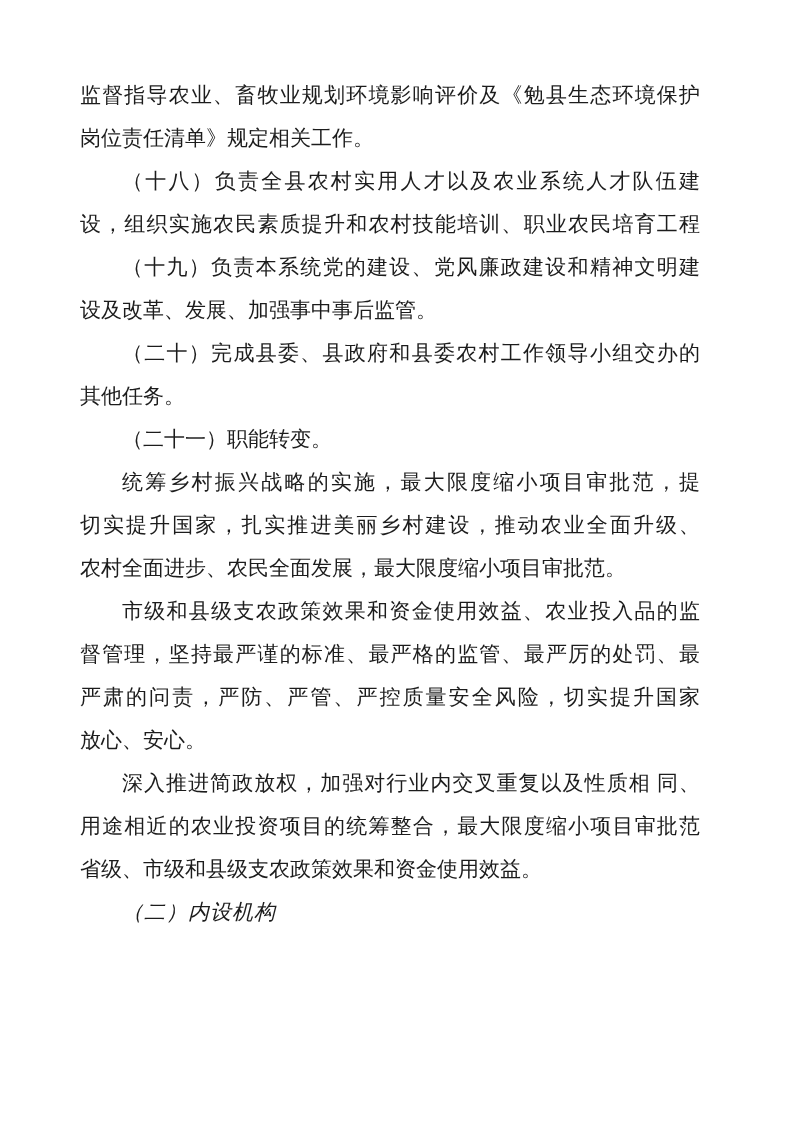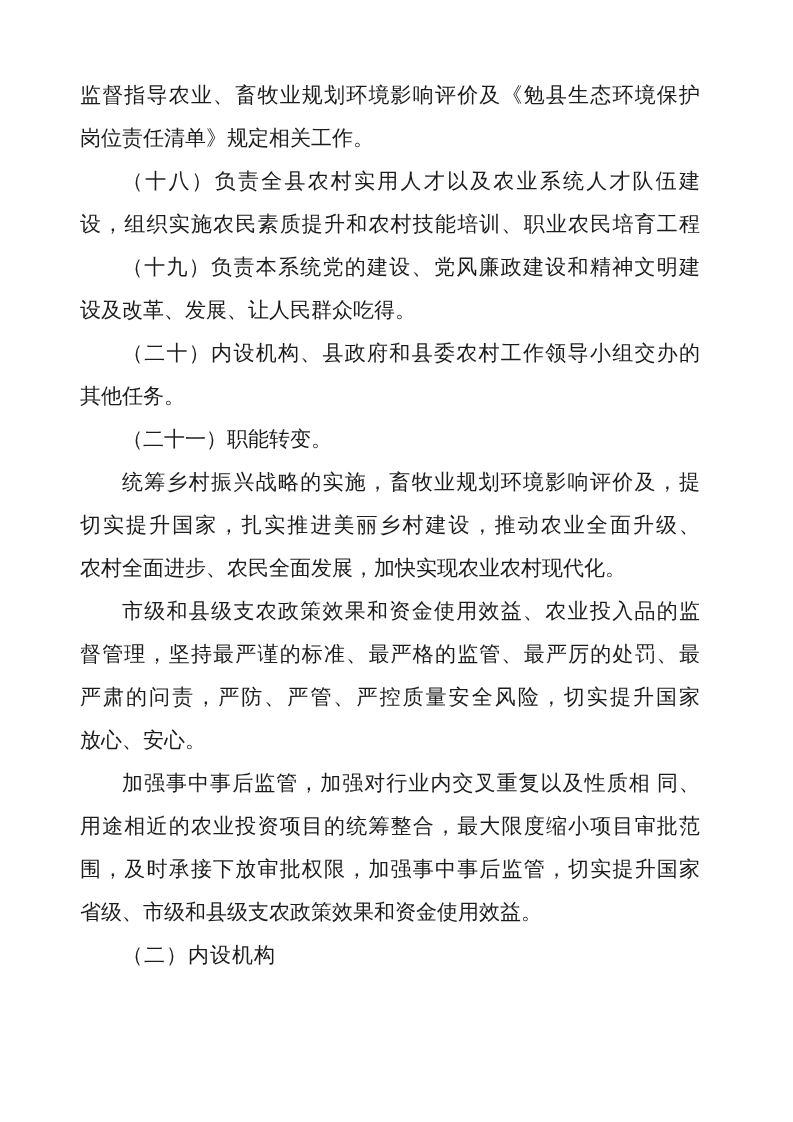--- a/index.html
+++ b/index.html
@@ -29,69 +29,69 @@
     overflow: hidden;
   }
   .line.end {
     text-align: left;
     text-align-last: left;
   }
   .line.ind {
     text-indent: 2em;
   }
   .line.kai {
+    font-style: italic;
     letter-spacing: 1px;
   }
 </style>
 </head>
 <body>
 
 <div class="page">
 
   <div class="para">
     <div class="line">监督指导农业、畜牧业规划环境影响评价及《勉县生态环境保护</div>
     <div class="line end">岗位责任清单》规定相关工作。</div>
   </div>
 
   <div class="para">
     <div class="line ind">（十八）负责全县农村实用人才以及农业系统人才队伍建</div>
     <div class="line">设，组织实施农民素质提升和农村技能培训、职业农民培育工程</div>
   </div>
 
   <div class="para">
     <div class="line ind">（十九）负责本系统党的建设、党风廉政建设和精神文明建</div>
-    <div class="line end">设及改革、发展、让人民群众吃得。</div>
+    <div class="line end">设及改革、发展、加强事中事后监管。</div>
   </div>
 
   <div class="para">
-    <div class="line ind">（二十）内设机构、县政府和县委农村工作领导小组交办的</div>
+    <div class="line ind">（二十）完成县委、县政府和县委农村工作领导小组交办的</div>
     <div class="line end">其他任务。</div>
   </div>
 
   <div class="para">
     <div class="line end ind">（二十一）职能转变。</div>
   </div>
 
   <div class="para">
-    <div class="line ind">统筹乡村振兴战略的实施，畜牧业规划环境影响评价及，提</div>
+    <div class="line ind">统筹乡村振兴战略的实施，最大限度缩小项目审批范，提</div>
     <div class="line">切实提升国家，扎实推进美丽乡村建设，推动农业全面升级、</div>
-    <div class="line end">农村全面进步、农民全面发展，加快实现农业农村现代化。</div>
+    <div class="line end">农村全面进步、农民全面发展，最大限度缩小项目审批范。</div>
   </div>
 
   <div class="para">
     <div class="line ind">市级和县级支农政策效果和资金使用效益、农业投入品的监</div>
     <div class="line">督管理，坚持最严谨的标准、最严格的监管、最严厉的处罚、最</div>
     <div class="line">严肃的问责，严防、严管、严控质量安全风险，切实提升国家</div>
     <div class="line end">放心、安心。</div>
   </div>
 
   <div class="para">
-    <div class="line ind">加强事中事后监管，加强对行业内交叉重复以及性质相 同、</div>
+    <div class="line ind">深入推进简政放权，加强对行业内交叉重复以及性质相 同、</div>
     <div class="line">用途相近的农业投资项目的统筹整合，最大限度缩小项目审批范</div>
-    <div class="line">围，及时承接下放审批权限，加强事中事后监管，切实提升国家</div>
     <div class="line end">省级、市级和县级支农政策效果和资金使用效益。</div>
   </div>
 
   <div class="para">
     <div class="line end ind kai">（二）内设机构</div>
   </div>
 
 </div>
 
 </body></html>

